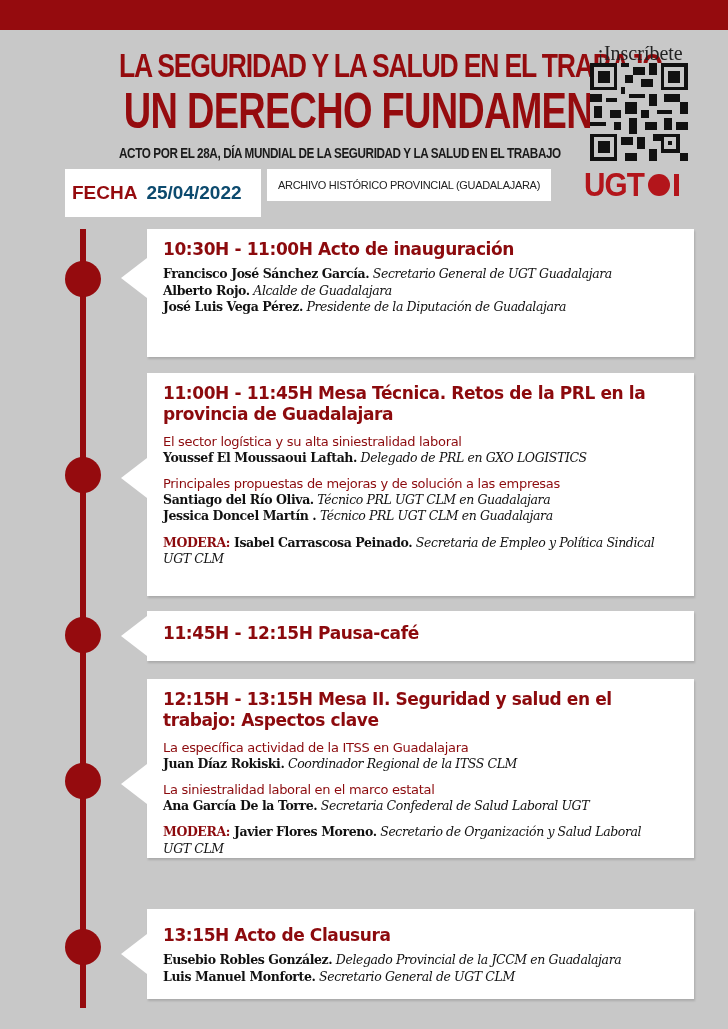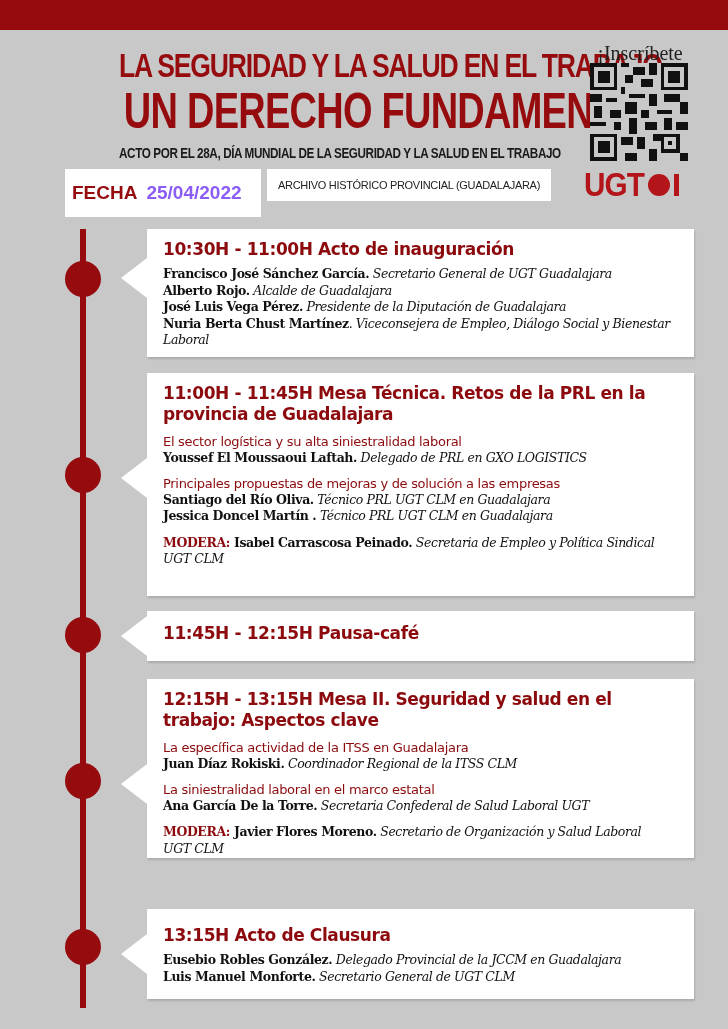--- a/index.html
+++ b/index.html
@@ -32,21 +32,21 @@
     top: 144px; left: 66px; width: 482px; color: #1a1a1a;
     font-size: 15px; letter-spacing: -0.5px; transform: scaleX(0.78);
     white-space: nowrap;
   }
   .fecha-box {
     position: absolute; left: 65px; top: 169px; width: 196px; height: 48px;
     background: #ffffff; display: flex; align-items: center; padding-left: 7px;
     font-weight: bold; font-size: 19px;
   }
   .fecha-label { color: #950b0e; margin-right: 9px; }
-  .fecha-date { color: #8b5cf6; }
+  .fecha-date { color: #0c4a6e; }
   .place-box {
     position: absolute; left: 267px; top: 169px; width: 284px; height: 32px;
     background: #ffffff; display: flex; align-items: center; justify-content: center;
     font-size: 11px; color: #222; letter-spacing: -0.3px; white-space: nowrap;
   }
   .qr-caption {
     position: absolute; left: 585px; top: 42px; width: 110px; text-align: center;
     font-family: "Liberation Serif", serif; font-size: 20px; color: #222;
   }
   .qr {
@@ -180,21 +180,20 @@
 <div class="dot" style="top:617px"></div>
 <div class="dot" style="top:763px"></div>
 <div class="dot" style="top:929px"></div>
 
 <div class="card" style="top:229px;height:128px;--arrow:29px">
   <div class="card-title">10:30H - 11:00H Acto de inauguración</div>
   <div style="height:6px"></div>
   <div class="person"><span class="name">Francisco José Sánchez García.</span><span class="role"> Secretario General de UGT Guadalajara</span></div>
   <div class="person"><span class="name">Alberto Rojo.</span><span class="role"> Alcalde de Guadalajara</span></div>
   <div class="person"><span class="name">José Luis Vega Pérez.</span><span class="role"> Presidente de la Diputación de Guadalajara</span></div>
-  <div class="person"><span class="name">Nuria Berta Chust Martínez</span><span class="role">. Viceconsejera de Empleo, Diálogo Social y Bienestar Laboral</span></div>
 </div>
 
 <div class="card" style="top:373px;height:223px;--arrow:85px">
   <div class="card-title">11:00H - 11:45H Mesa Técnica. Retos de la PRL en la provincia de Guadalajara</div>
   <div class="sub-title">El sector logística y su alta siniestralidad laboral</div>
   <div class="person"><span class="name">Youssef El Moussaoui Laftah.</span><span class="role"> Delegado de PRL en GXO LOGISTICS</span></div>
   <div class="sub-title">Principales propuestas de mejoras y de solución a las empresas</div>
   <div class="person"><span class="name">Santiago del Río Oliva.</span><span class="role"> Técnico PRL UGT CLM en Guadalajara</span></div>
   <div class="person"><span class="name">Jessica Doncel Martín .</span><span class="role"> Técnico PRL UGT CLM en Guadalajara</span></div>
   <div class="gap"></div>

